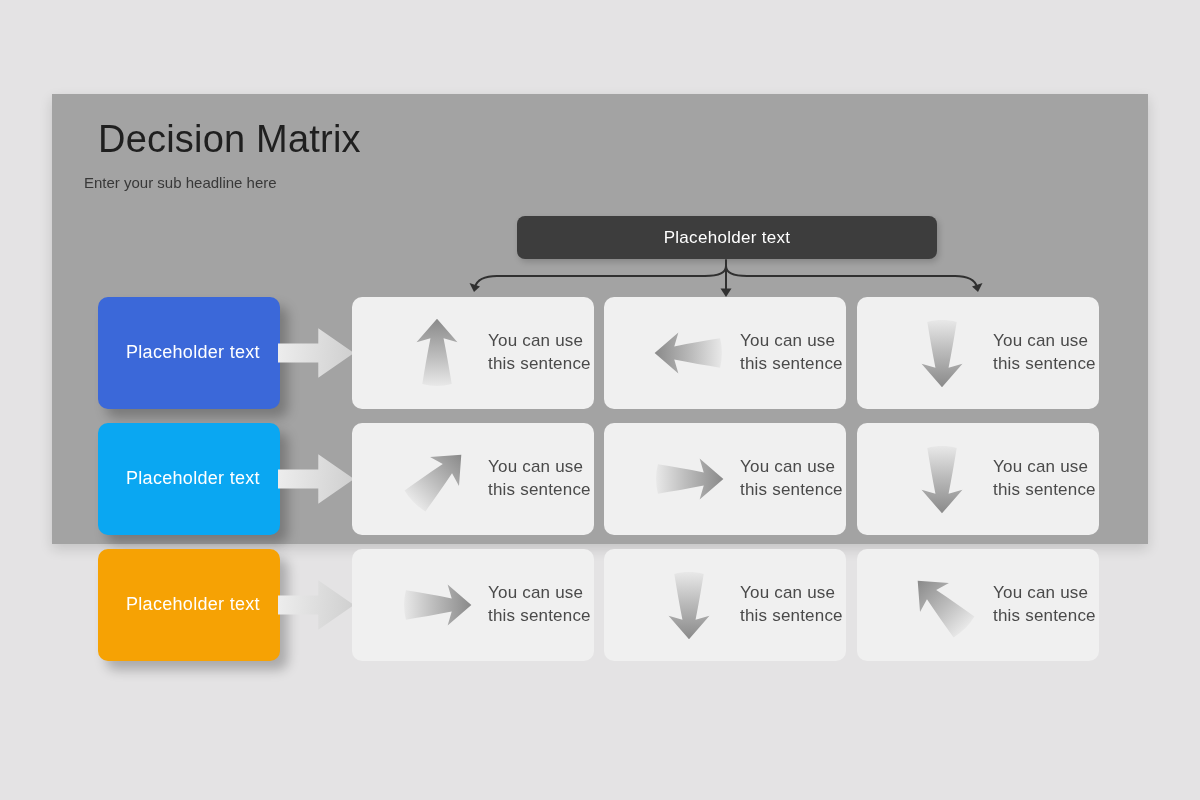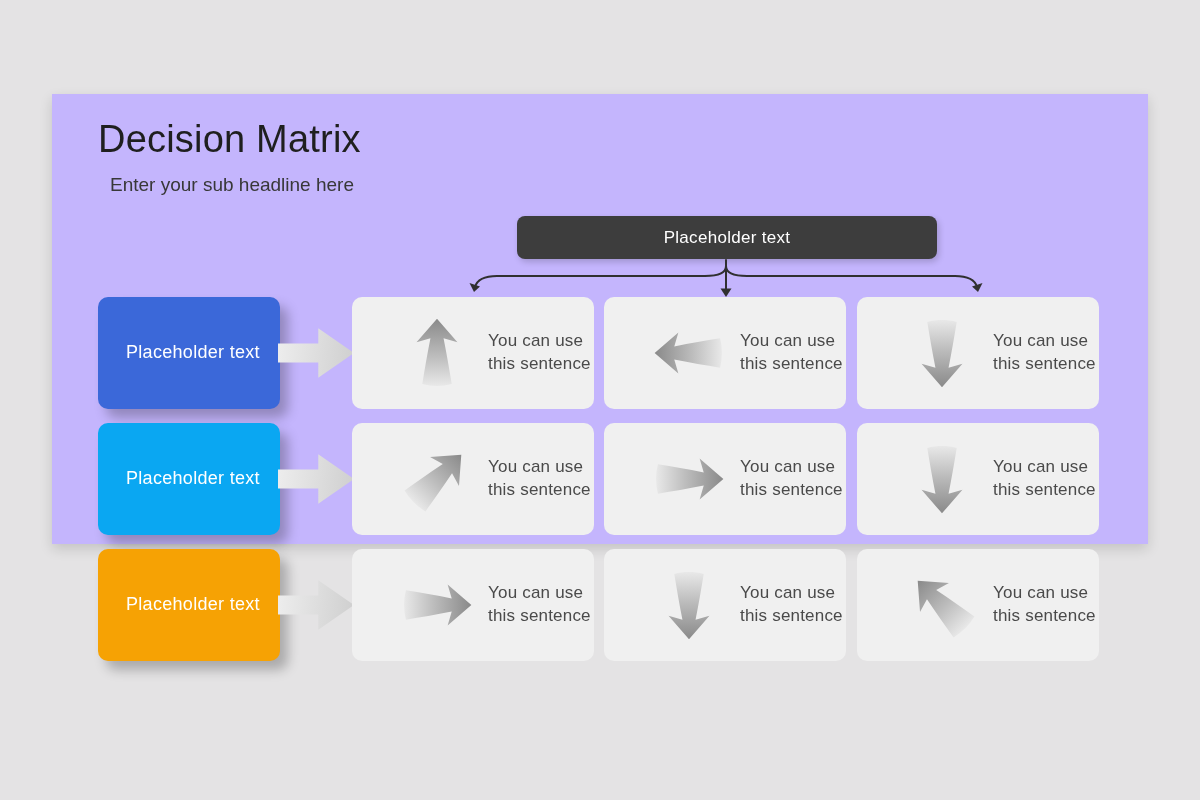--- a/index.html
+++ b/index.html
@@ -4,30 +4,30 @@
 <style>
   * { margin:0; padding:0; box-sizing:border-box; }
   html,body { width:1200px; height:800px; overflow:hidden; }
   body {
     background:#e4e3e4;
     font-family:"Liberation Sans", sans-serif;
     position:relative;
   }
   .slide {
     position:absolute; left:52px; top:94px; width:1096px; height:450px;
-    background:#c4b5fd;
+    background:#a3a3a3;
     box-shadow:0 5px 12px rgba(0,0,0,0.14);
   }
   .title {
     position:absolute; left:46px; top:24px;
     font-size:38px; font-weight:400; color:#1f1f1f; letter-spacing:0.2px;
   }
   .subtitle {
-    position:absolute; left:58px; top:80px;
-    font-size:19px; color:#383838;
+    position:absolute; left:32px; top:80px;
+    font-size:15px; color:#383838;
   }
   .header-box {
     position:absolute; left:465px; top:122px; width:420px; height:43px;
     background:#3d3d3d; border-radius:8px;
     color:#ffffff; font-size:17px; letter-spacing:0.3px;
     display:flex; align-items:center; justify-content:center;
     box-shadow:2px 3px 6px rgba(0,0,0,0.18);
   }
   .bracket {
     position:absolute; left:413px; top:165px; width:522px; height:40px;

